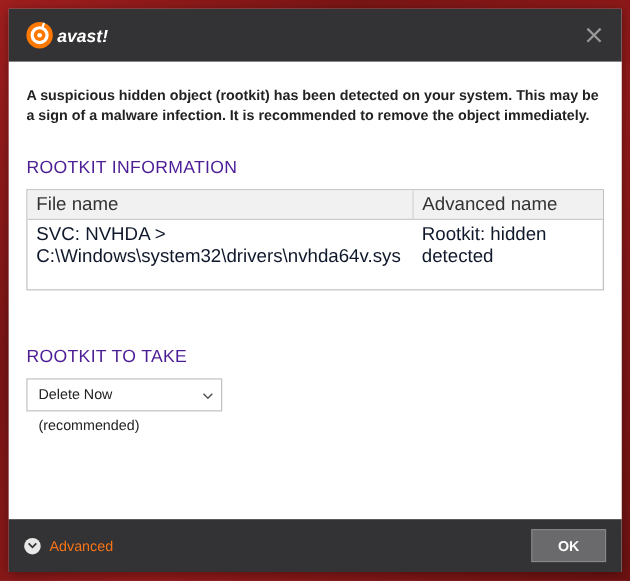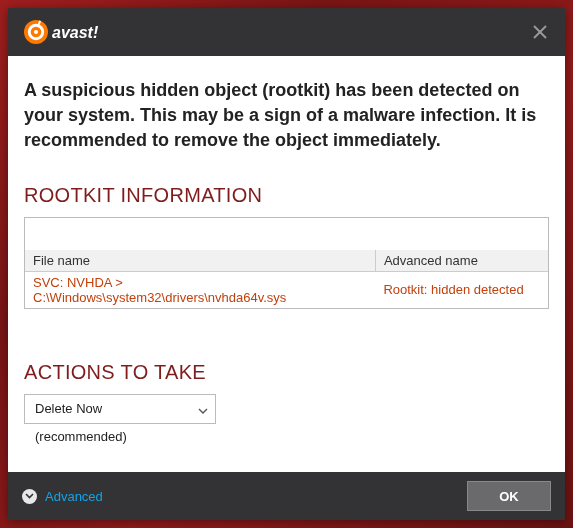--- a/index.html
+++ b/index.html
@@ -53,60 +53,59 @@
     cursor: pointer;
     color: #aaa;
   }
   .content {
     flex: 1;
     padding: 22px 16px 10px 16px;
     background: #fff;
     color: #222;
   }
   .warning {
-    font-size: 18px;
+    font-size: 13px;
     font-weight: 700;
     line-height: 1.4;
     margin-bottom: 30px;
   }
   .section-title {
-    color: #7f1d1d;
-    font-size: 20px;
+    color: #4c1d95;
+    font-size: 16px;
     font-weight: 400;
     letter-spacing: 0.3px;
     margin-bottom: 10px;
   }
   .table-wrap {
     border: 1px solid #bbb;
     height: 92px;
     overflow: hidden;
     margin-bottom: 52px;
   }
   table {
     width: 100%;
     border-collapse: collapse;
-    font-size: 13px;
-    margin-top: 32px;
+    font-size: 17px;
   }
   th {
     text-align: left;
     font-weight: 400;
     background: #f1f1f1;
     border-bottom: 1px solid #ccc;
     padding: 3px 8px;
     color: #333;
   }
   th + th { border-left: 1px solid #ccc; }
   td {
     padding: 3px 8px;
-    color: #c2410c;
+    color: #0f172a;
   }
   .action-select-wrap {
     position: relative;
-    width: 192px;
+    width: 178px;
   }
   .action-select {
     width: 100%;
     height: 30px;
     border: 1px solid #bbb;
     background: #fff;
     padding: 0 28px 0 10px;
     font-size: 13px;
     text-align: left;
     cursor: pointer;
@@ -124,36 +123,36 @@
     height: 48px;
     background: #333335;
     display: flex;
     align-items: center;
     padding: 0 14px;
   }
   .advanced {
     display: flex;
     align-items: center;
     gap: 8px;
-    color: #0ea5e9;
+    color: #f97316;
     font-size: 13px;
     cursor: pointer;
   }
   .adv-circle {
     width: 15px;
     height: 15px;
     border-radius: 50%;
     background: #e8e8e8;
     display: flex;
     align-items: center;
     justify-content: center;
   }
   .ok-btn {
     margin-left: auto;
-    width: 84px;
+    width: 68px;
     height: 30px;
     background: #6a6a6c;
     border: 1px solid #888;
     color: #fff;
     font-size: 13px;
     font-weight: 600;
     cursor: pointer;
   }
 </style>
 </head>
@@ -194,21 +193,21 @@
         </thead>
         <tbody>
           <tr>
             <td>SVC: NVHDA &gt; C:\Windows\system32\drivers\nvhda64v.sys</td>
             <td>Rootkit: hidden detected</td>
           </tr>
         </tbody>
       </table>
     </div>
 
-    <div class="section-title">ACTIONS TO TAKE</div>
+    <div class="section-title">ROOTKIT TO TAKE</div>
     <div class="action-select-wrap">
       <div class="action-select">
         <span>Delete Now (recommended)</span>
       </div>
       <span class="select-chevron">
         <svg width="10" height="6" viewBox="0 0 10 6">
             <path d="M1 1 L5 5 L9 1" stroke="#555" stroke-width="1.4" fill="none"></path>
           </svg>
       </span>
     </div>

